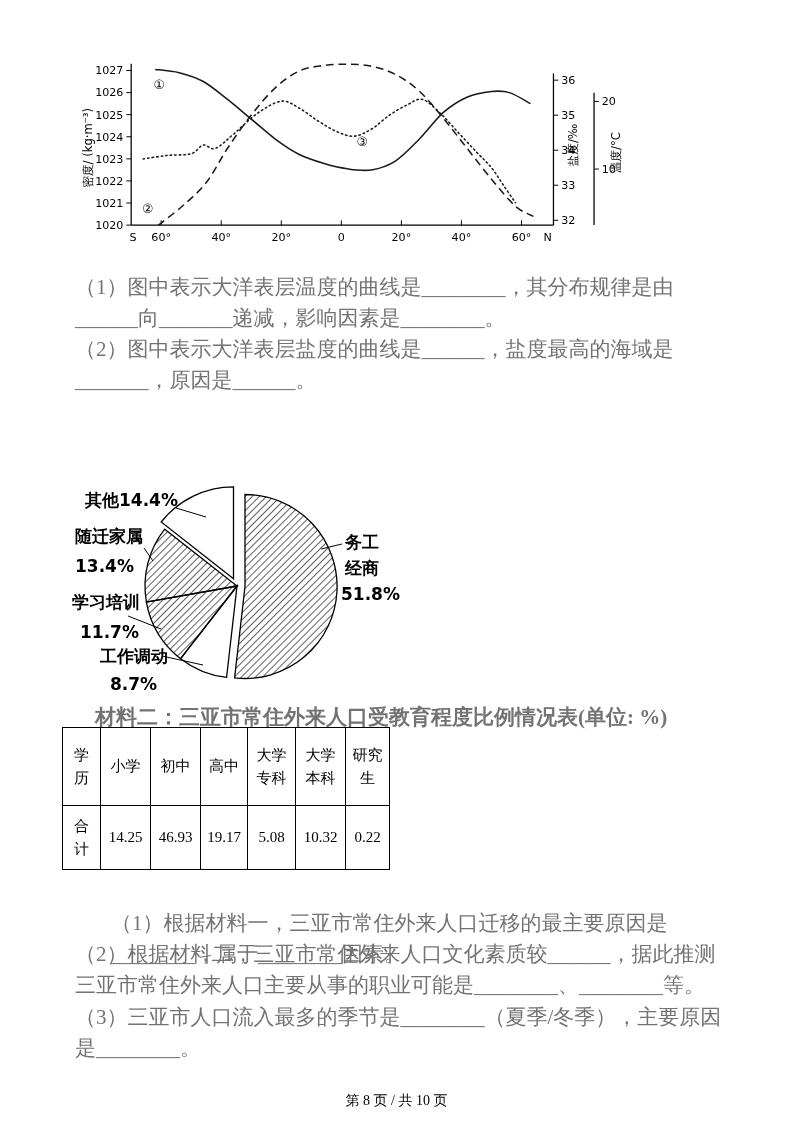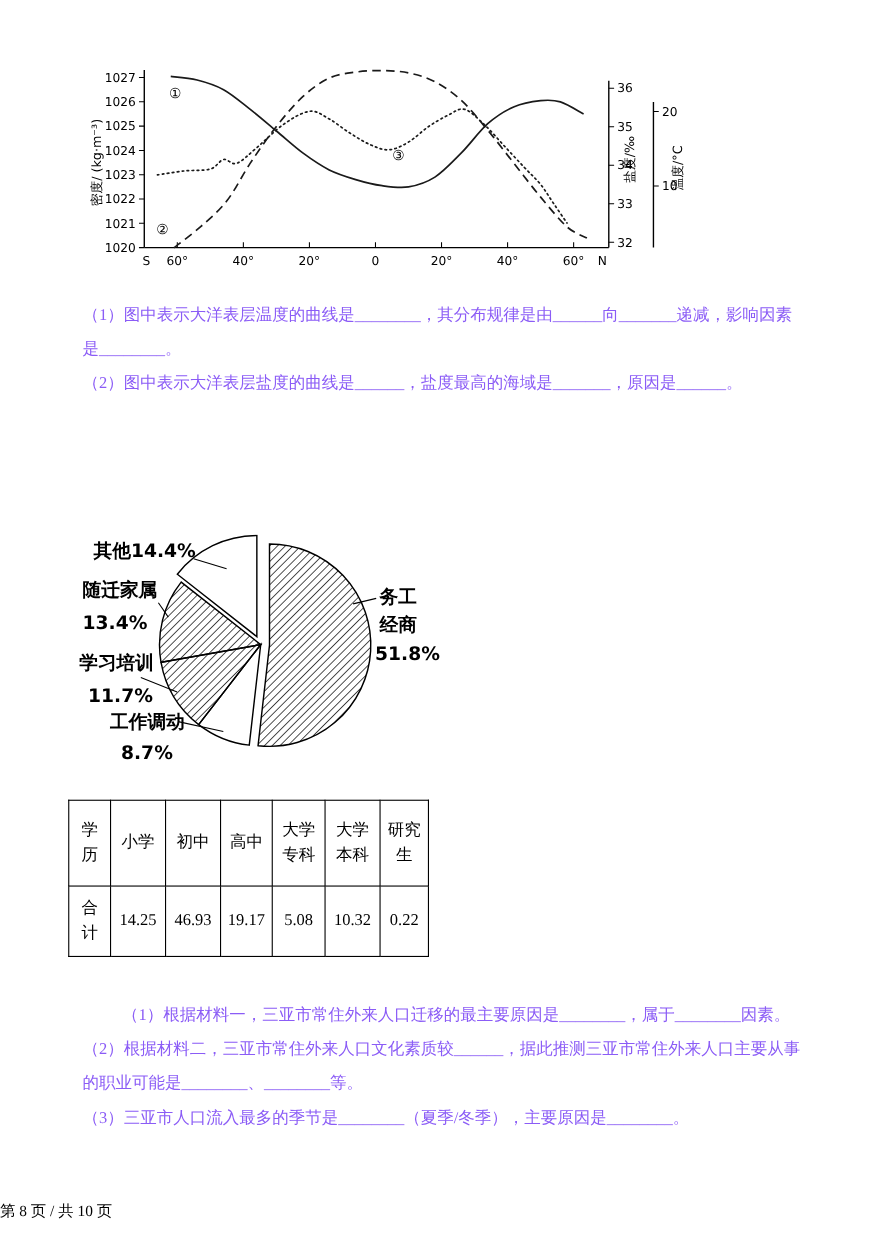--- a/index.html
+++ b/index.html
@@ -1,28 +1,28 @@
 <!DOCTYPE html>
 <html><head>
 <meta charset="utf-8">
 <style>
   *{margin:0;padding:0;box-sizing:border-box;}
   html,body{background:#fff;}
   body{width:793px;height:1122px;position:relative;font-family:"Liberation Serif","DejaVu Serif",serif;color:#000;}
   .page{position:absolute;inset:0;background:#ffffff;overflow:hidden;}
   .abs{position:absolute;}
-  .para{position:absolute;left:75px;width:656px;font-size:15px;line-height:31px;color:#8b5cf6;}
+  .para{position:absolute;left:75px;width:656px;font-size:21px;line-height:31px;color:#737373;}
   .stem{left:62px;}
   .material{left:95px;width:620px;font-weight:600;}
   svg text{fill:#000;font-family:"DejaVu Sans","Liberation Sans",sans-serif;}
   .edu-table{position:absolute;border-collapse:collapse;font-size:15px;text-align:center;background:#fff;}
   .edu-table th,.edu-table td{border:1.2px solid #000;font-weight:400;white-space:pre-line;vertical-align:middle;padding:2px 4px;line-height:1.5;}
   .edu-table tr.hdr th{height:78px;}
   .edu-table tr.val th,.edu-table tr.val td{height:64px;}
-  .footer{position:absolute;top:1092px;left:0;width:100%;font-size:14px;}
+  .footer{position:absolute;top:1092px;left:0;width:100%;text-align:center;font-size:14px;}
 </style>
 </head>
 <body>
 
 <div class="page">
 
   <svg id="line-chart" class="abs" style="left:78px;top:56px;" width="575" viewBox="0 0 595 206">
       <line x1="55" y1="8" x2="55" y2="175" stroke="#000" stroke-width="1.3"></line>
       <line x1="55" y1="175" x2="492" y2="175" stroke="#000" stroke-width="1.3"></line>
       <line x1="492" y1="18" x2="492" y2="175" stroke="#000" stroke-width="1.3"></line>
@@ -109,20 +109,21 @@
       <text x="16" y="152" font-size="17" font-weight="600">11.7%</text>
       <path d="M173.0,100.0 L82.4,116.1 A92,92 0 0 1 100.7,43.2 Z" fill="url(#hatch)" stroke="#000" stroke-width="1.3"></path>
       <line x1="80" y1="62" x2="89" y2="75" stroke="#000" stroke-width="1"></line>
       <text x="11" y="56" font-size="17" font-weight="600">随迁家属</text>
       <text x="11" y="86" font-size="17" font-weight="600">13.4%</text>
       <path d="M169.5,92.8 L97.2,36.0 A92,92 0 0 1 169.5,0.8 Z" fill="#ffffff" stroke="#000" stroke-width="1.3"></path>
       <line x1="112" y1="22" x2="142" y2="31" stroke="#000" stroke-width="1"></line>
       <text x="21" y="20" font-size="17" font-weight="600">其他14.4%</text>
     </svg>
 
+  <p class="para material" style="top:702px;">材料二：三亚市常住外来人口受教育程度比例情况表(单位: %)</p>
 
   <table class="edu-table" style="left:62px;top:727px;">
     <colgroup>
       <col style="width:38px">
         <col style="width:50px">
         <col style="width:50px">
         <col style="width:47px">
       <col style="width:48px">
         <col style="width:50px">
         <col style="width:44px">

